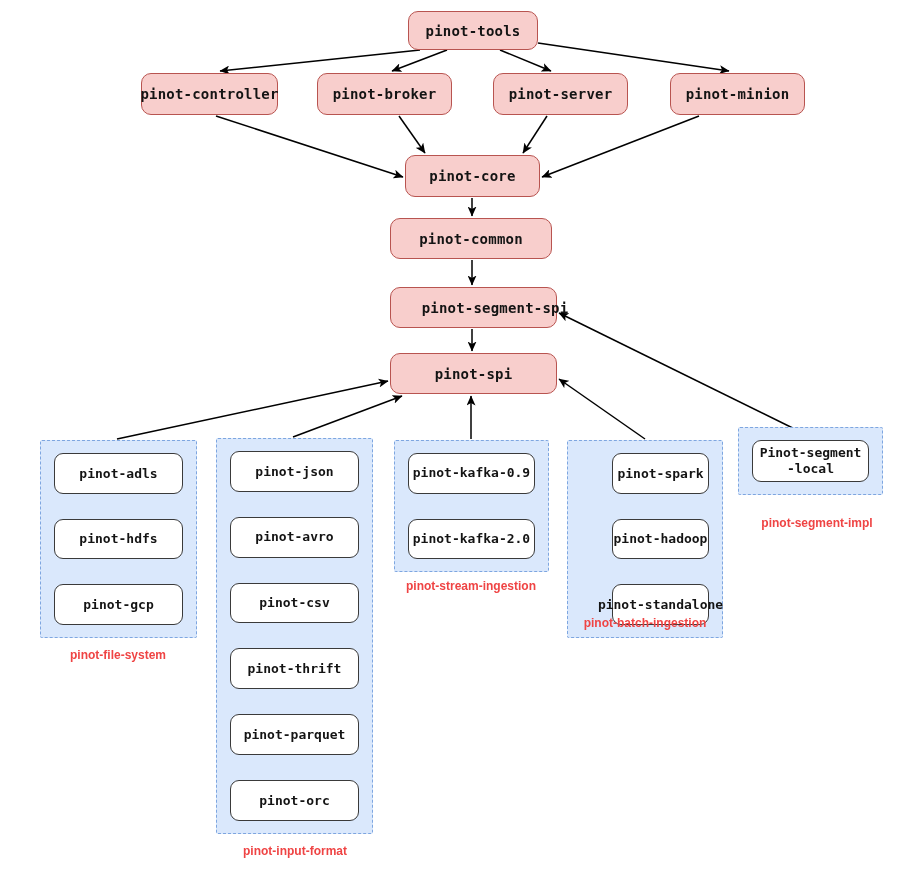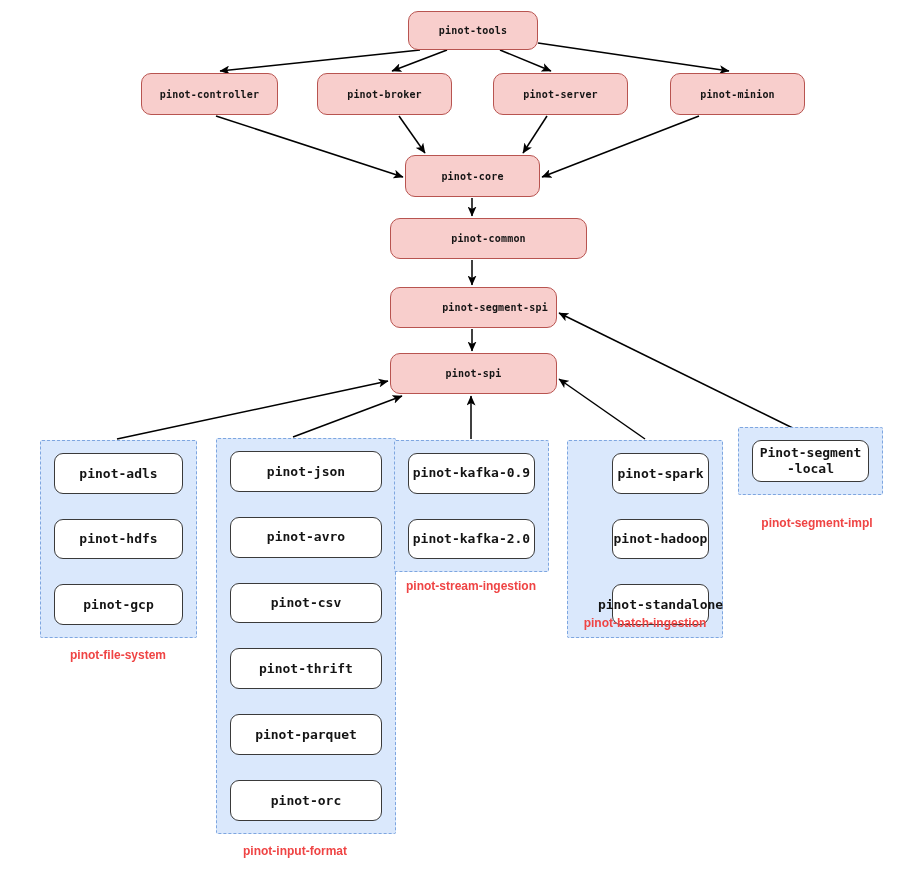--- a/index.html
+++ b/index.html
@@ -21,21 +21,21 @@
     position: absolute;
     box-sizing: border-box;
     background: #f8cecc;
     border: 1.6px solid #b85450;
     border-radius: 10px;
     display: flex;
     align-items: center;
     justify-content: center;
     font-family: "DejaVu Sans Mono", monospace;
     font-weight: 700;
-    font-size: 10px;
+    font-size: 14px;
     color: #141414;
     letter-spacing: 0.2px;
     white-space: nowrap;
   }
   .group {
     position: absolute;
     box-sizing: border-box;
     background: #dae8fc;
     border: 1.6px dashed #7ea6e0;
     border-radius: 2px;
@@ -101,32 +101,32 @@
       <line x1="645" y1="439" x2="559" y2="379" stroke="#000000" stroke-width="1.5" marker-end="url(#arrowhead)"></line>
       <line x1="813" y1="438" x2="559" y2="313" stroke="#000000" stroke-width="1.5" marker-end="url(#arrowhead)"></line>
     </svg>
 
   <div class="node" style="left:408px; top:11px;  width:130px; height:39px;">pinot-tools</div>
   <div class="node" style="left:141px; top:73px;  width:137px; height:42px;">pinot-controller</div>
   <div class="node" style="left:317px; top:73px;  width:135px; height:42px;">pinot-broker</div>
   <div class="node" style="left:493px; top:73px;  width:135px; height:42px;">pinot-server</div>
   <div class="node" style="left:670px; top:73px;  width:135px; height:42px;">pinot-minion</div>
   <div class="node" style="left:405px; top:155px; width:135px; height:42px;">pinot-core</div>
-  <div class="node" style="left:390px; top:218px; width:197px; height:41px;">pinot-common</div>
+  <div class="node" style="left:390px; top:218px; width:162px; height:41px;">pinot-common</div>
   <div class="node" style="left:390px; top:287px; width:167px; height:41px;padding-left:43px;">pinot-segment-spi</div>
   <div class="node" style="left:390px; top:353px; width:167px; height:41px;text-align:center;">pinot-spi</div>
 
   <div class="group" style="left:40px; top:440px; width:157px; height:198px;">
     <div class="item">pinot-adls</div>
     <div class="item">pinot-hdfs</div>
     <div class="item">pinot-gcp</div>
   </div>
   <div class="group-label" style="left:118px; top:648px;">pinot-file-system</div>
 
-  <div class="group" style="left:216px; top:438px; width:180px; height:396px;">
+  <div class="group" style="left:216px; top:438px; width:157px; height:396px;">
     <div class="item">pinot-json</div>
     <div class="item">pinot-avro</div>
     <div class="item">pinot-csv</div>
     <div class="item">pinot-thrift</div>
     <div class="item">pinot-parquet</div>
     <div class="item">pinot-orc</div>
   </div>
   <div class="group-label" style="left:295px; top:844px;">pinot-input-format</div>
 
   <div class="group" style="left:394px; top:440px; width:155px; height:132px;">

